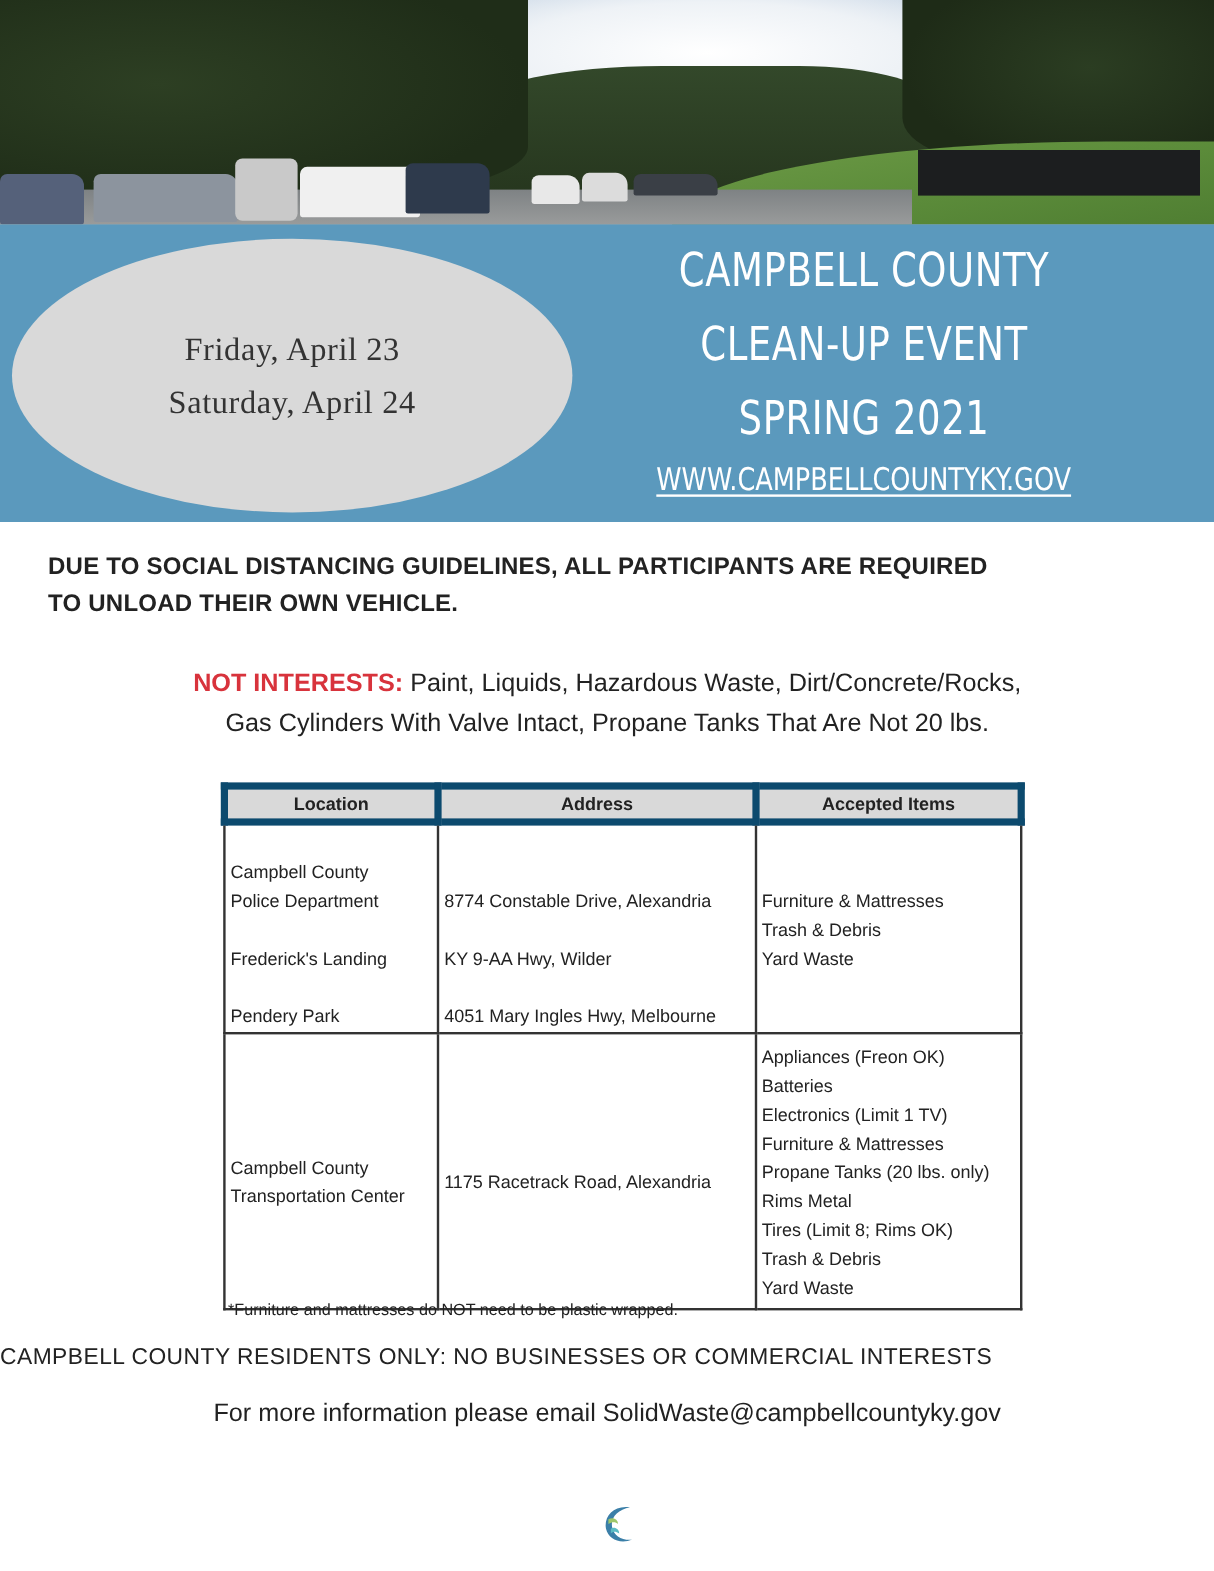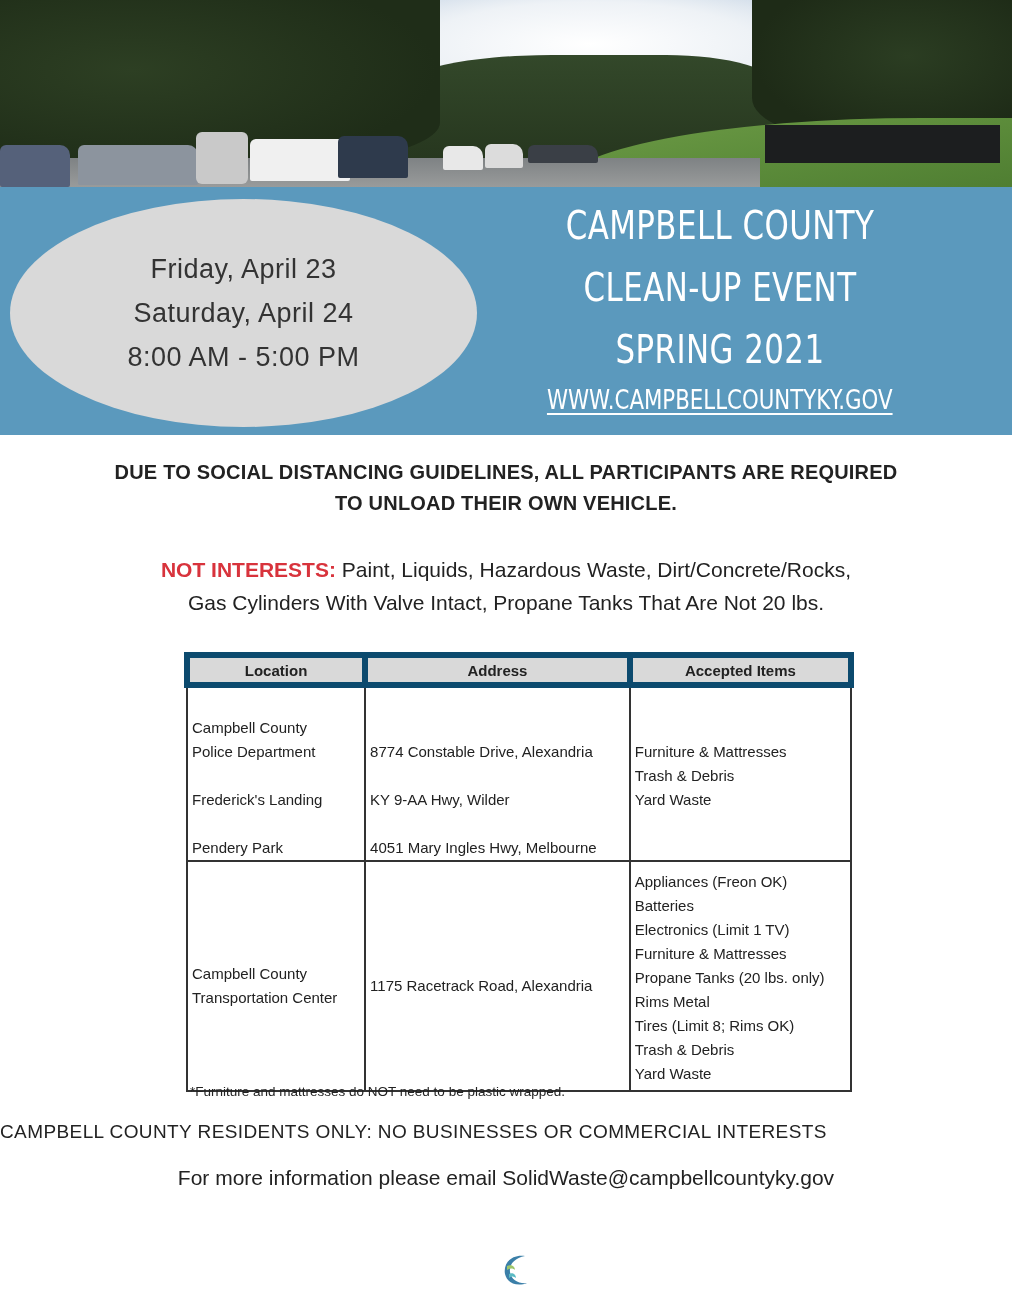--- a/index.html
+++ b/index.html
@@ -19,27 +19,27 @@
   .road { position: absolute; left: 0; top: 158px; width: 760px; height: 30px; background: linear-gradient(180deg, #7e8284, #9a9c9c); }
   .lawn { position: absolute; left: 560px; top: 118px; width: 452px; height: 70px;
     background: linear-gradient(170deg, #6e9b47 0%, #5d8d3b 50%, #4f7e32 100%); border-top-left-radius: 80% 100%; }
   .dumpsters { position: absolute; left: 765px; top: 125px; width: 235px; height: 38px; background: #1c1e1f; }
   .car { position: absolute; height: 20px; border-radius: 6px 10px 2px 2px; }
 
   
   .banner { position: absolute; left: 0; top: 187px; width: 1012px; height: 248px; background: #5b99bd; }
   .date-oval { position: absolute; left: 10px; top: 12px; width: 467px; height: 228px; border-radius: 50%;
     background: #d9d9d9; display: flex; flex-direction: column; align-items: center; justify-content: center; }
-  .date-line { font-family: Liberation Sans, sans-serif; font-size: 27px; color: #333; line-height: 44px; letter-spacing: 0.5px; }
+  .date-line { font-family: Liberation Serif, serif; font-size: 27px; color: #333; line-height: 44px; letter-spacing: 0.5px; }
   .title-block { position: absolute; left: 495px; top: 8px; width: 450px; text-align: center; color: #fff; }
   .title-line { font-family: "DejaVu Sans Condensed", "DejaVu Sans", sans-serif; font-size: 39px; line-height: 62px; letter-spacing: 0.5px; transform: scaleX(0.88); }
   .website { display: inline-block; margin-top: 4px; font-size: 26px; color: #fff; text-decoration: underline; text-underline-offset: 4px; transform: scaleX(0.82); letter-spacing: 0; }
 
   
-  .notice { position: absolute; left: 40px; top: 457px; width: 932px; text-align: center;
+  .notice { position: absolute; left: 40px; top: 457px; width: 932px; text-align: left;
     font-family: "Liberation Sans", sans-serif; font-weight: bold; font-size: 20px; line-height: 31px; color: #222; letter-spacing: 0.2px; }
   .not-accepted { position: absolute; left: 40px; top: 553px; width: 932px; text-align: center;
     font-family: "Liberation Sans", sans-serif; font-size: 21px; line-height: 33px; color: #222; }
   .na-label { color: #d8333c; font-weight: bold; }
 
   
   .table { position: absolute; left: 184px; top: 652px; width: 670px; border-collapse: collapse;
     font-family: "Liberation Sans", sans-serif; font-size: 15px; color: #222; }
   .table th { background: #d9d9d9; border: 6px solid #0c4a6e; font-weight: bold; font-size: 15px; height: 24px; padding: 0; text-align: center; }
   .table td { border: 2px solid #333; vertical-align: top; padding: 0 4px; }
@@ -71,21 +71,20 @@
   <div class="car" style="left:338px;top:136px;width:70px;height:42px;background:#2e3a4c;"></div>
   <div class="car" style="left:443px;top:146px;width:40px;height:24px;background:#e8e8e8;"></div>
   <div class="car" style="left:485px;top:144px;width:38px;height:24px;background:#dcdcdc;"></div>
   <div class="car" style="left:528px;top:145px;width:70px;height:18px;background:#3a3f46;"></div>
 </div>
 
 <div class="banner">
   <div class="date-oval">
     <div class="date-line">Friday, April 23</div>
     <div class="date-line">Saturday, April 24</div>
-    <div class="date-line">8:00 AM - 5:00 PM</div>
   </div>
   <div class="title-block">
     <div class="title-line">CAMPBELL COUNTY</div>
     <div class="title-line">CLEAN-UP EVENT</div>
     <div class="title-line">SPRING 2021</div>
     <a class="website">WWW.CAMPBELLCOUNTYKY.GOV</a>
   </div>
 </div>
 
 <div class="notice">

